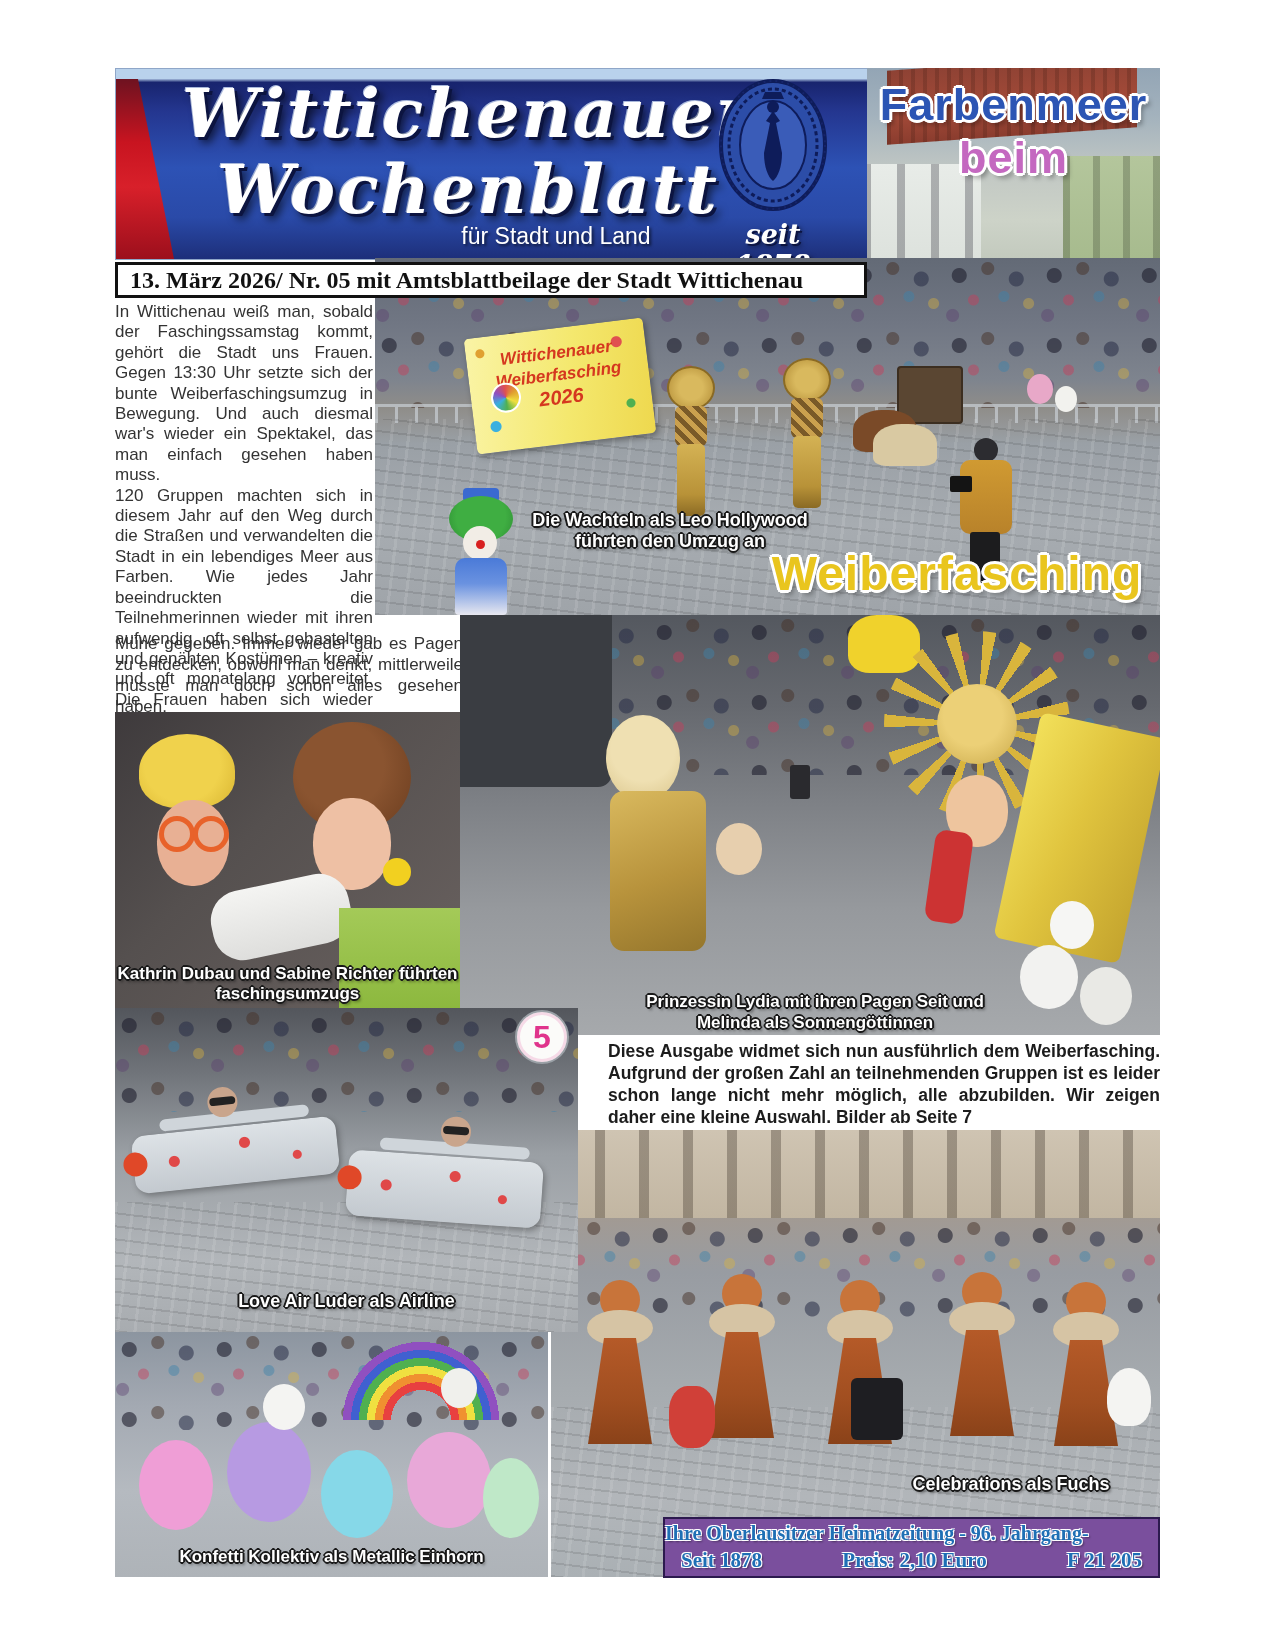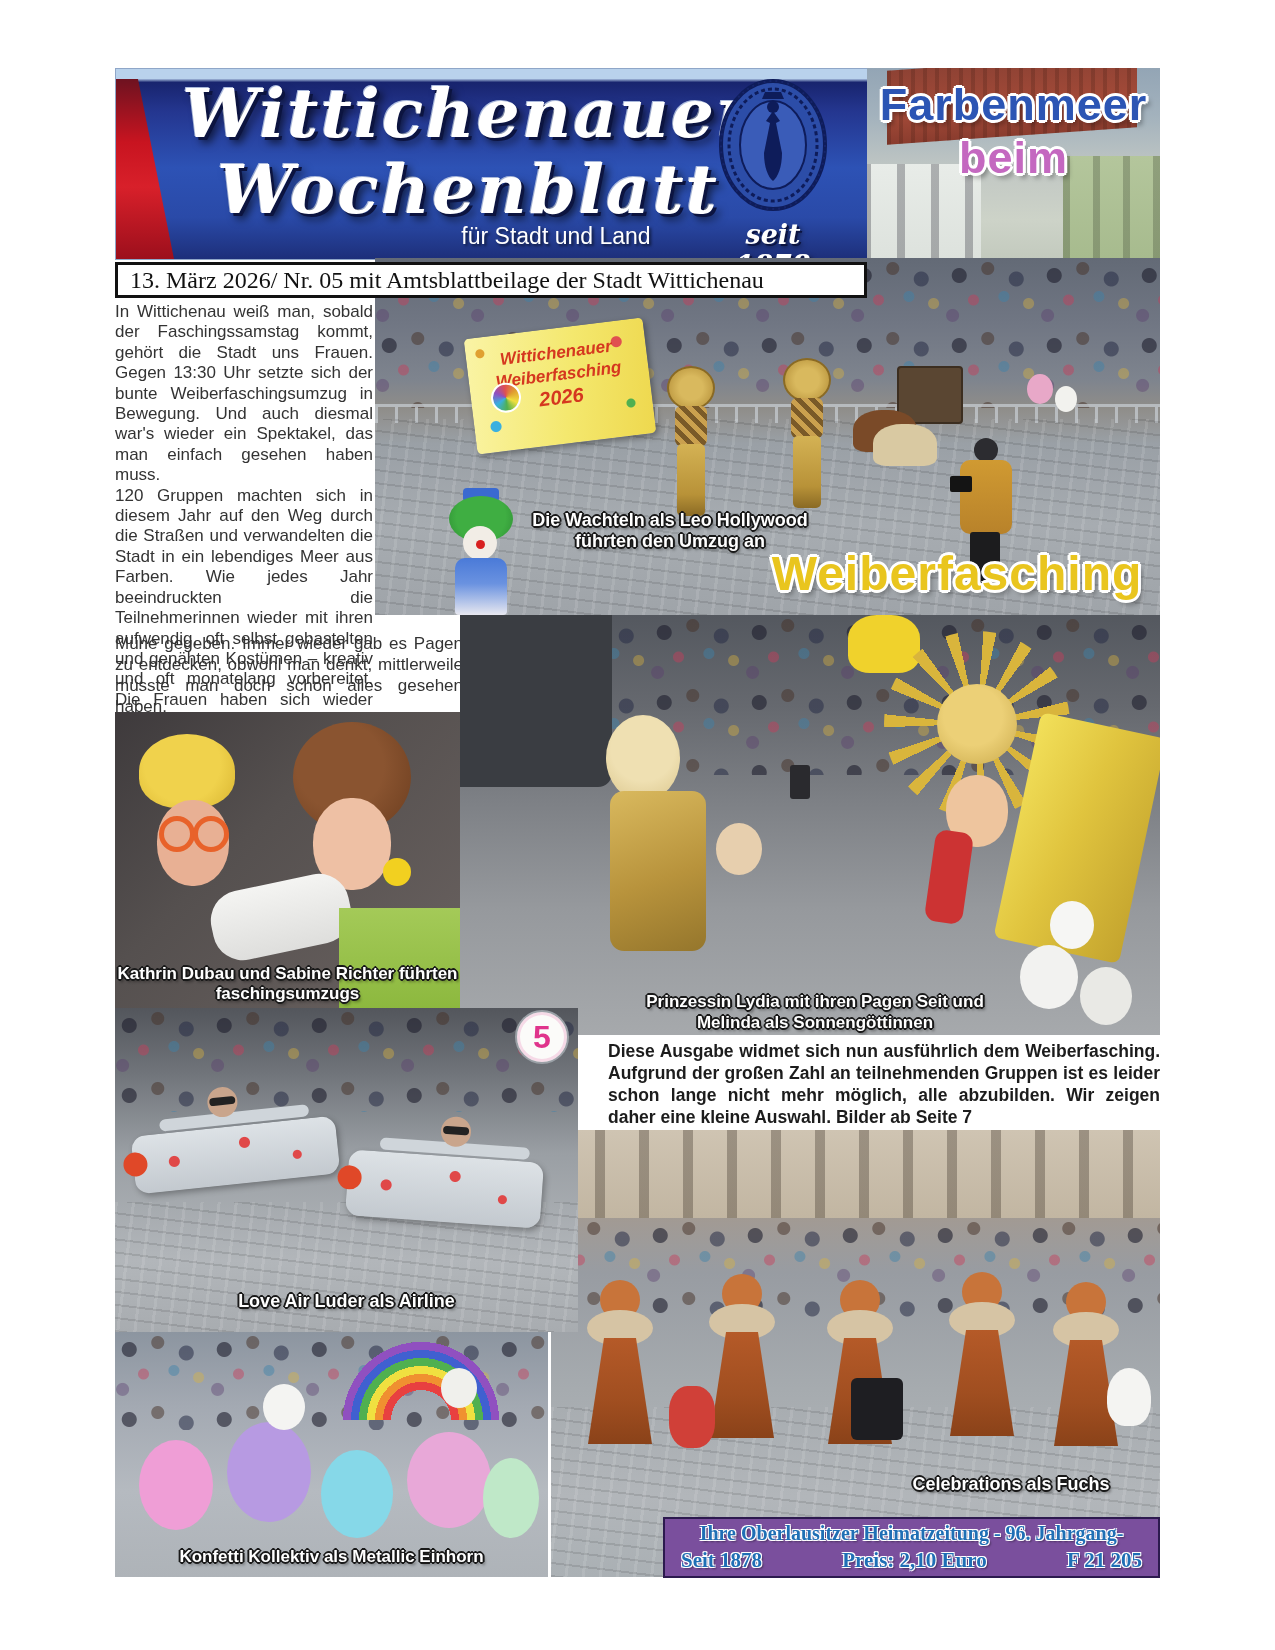--- a/index.html
+++ b/index.html
@@ -42,21 +42,21 @@
   .overlay-words{left:867px;top:78px;width:293px;text-align:center;font-weight:bold;
     font-size:45px;line-height:53px;letter-spacing:1px;}
   .ow1{color:#1fae4b;display:block;}
   .ow2{color:#2c55b4;display:block;}
   .ow3{color:#c468c0;display:block;}
   .outline-white{text-shadow:-2px -2px 0 #fff,2px -2px 0 #fff,-2px 2px 0 #fff,2px 2px 0 #fff,
     -3px 0 0 #fff,3px 0 0 #fff,0 -3px 0 #fff,0 3px 0 #fff,4px 5px 5px rgba(0,0,0,.35);}
 
   
   .dateline{left:115px;top:262px;width:752px;height:36px;background:#fff;border:3px solid #111;
-    box-sizing:border-box;font-family:"Liberation Serif",serif;font-weight:normal;font-size:24px;
+    box-sizing:border-box;font-family:"Liberation Serif",serif;font-weight:bold;font-size:24px;
     line-height:30px;padding-left:12px;color:#111;white-space:nowrap;}
 
   
   .bodycol{left:115px;top:302px;width:258px;height:328px;font-size:17px;line-height:20.4px;
     color:#333;text-align:justify;}
   .bodycol p{margin:0;}
   .widetext{left:115px;top:633px;width:348px;font-size:17px;line-height:21px;color:#333;
     text-align:justify;}
   .jump{text-align:left;}
 
@@ -220,21 +220,21 @@
     background:linear-gradient(180deg,#b55a28 0%,#a04e20 60%,#8a4219 100%);}
   .redbag{left:118px;top:256px;width:46px;height:62px;border-radius:40%;background:#d04038;}
   .blackbag{left:300px;top:248px;width:52px;height:62px;border-radius:6px;background:#1e1e22;}
   .bunny{left:556px;top:238px;width:44px;height:58px;border-radius:50% 50% 40% 40%;background:#f4f4f2;}
   .fox-cap{left:320px;top:344px;width:280px;font-size:18px;}
 
   
   .footerbar{left:663px;top:1517px;width:497px;height:61px;z-index:8;background:#7a4f9d;
     border:2px solid #2c1a4e;box-sizing:border-box;
     font-family:"Liberation Serif",serif;font-weight:bold;color:#1f6fb5;}
-  .footerbar .fl1{text-align:center;font-size:20px;line-height:28px;white-space:nowrap;
+  .footerbar .fl1{font-size:20px;line-height:28px;white-space:nowrap;
     text-shadow:-1px -1px 0 #fff,1px -1px 0 #fff,-1px 1px 0 #fff,1px 1px 0 #fff,2px 2px 2px rgba(0,0,0,.4);}
   .footerbar .fl2{display:flex;justify-content:space-between;padding:0 16px;font-size:21px;line-height:26px;
     text-shadow:-1px -1px 0 #fff,1px -1px 0 #fff,-1px 1px 0 #fff,1px 1px 0 #fff,2px 2px 2px rgba(0,0,0,.4);}
 </style>
 </head>
 <body>
 
 <div class="page">
 
   <div class="abs masthead">

